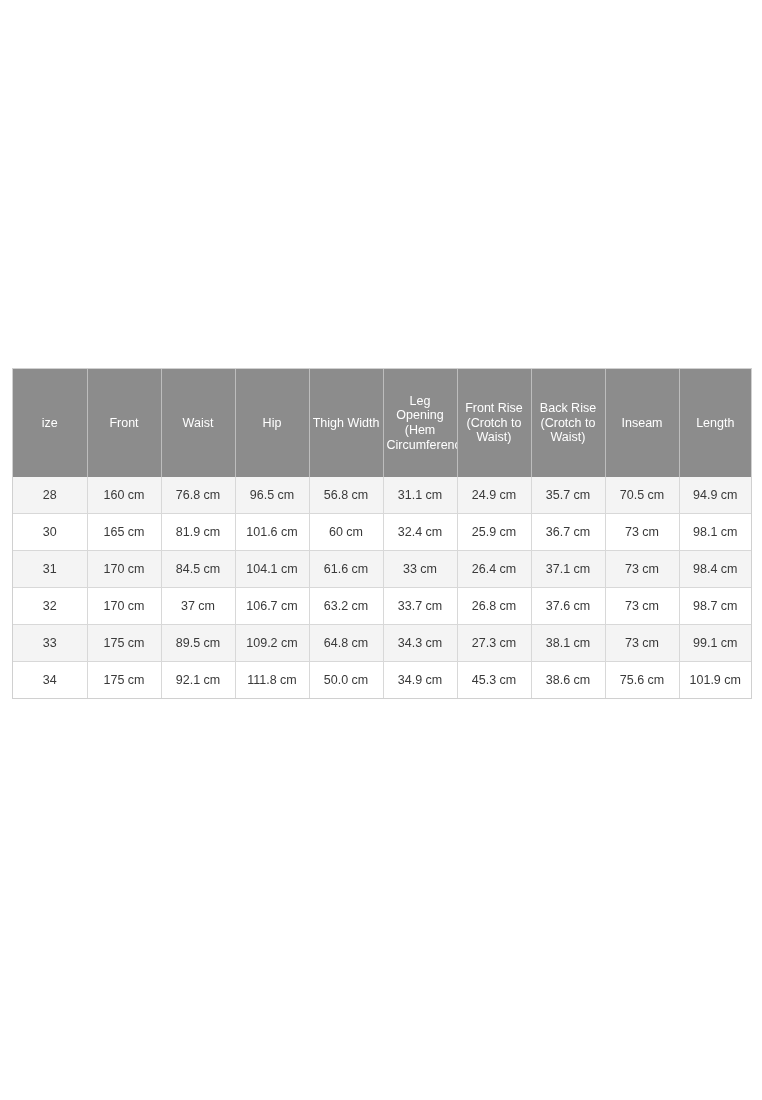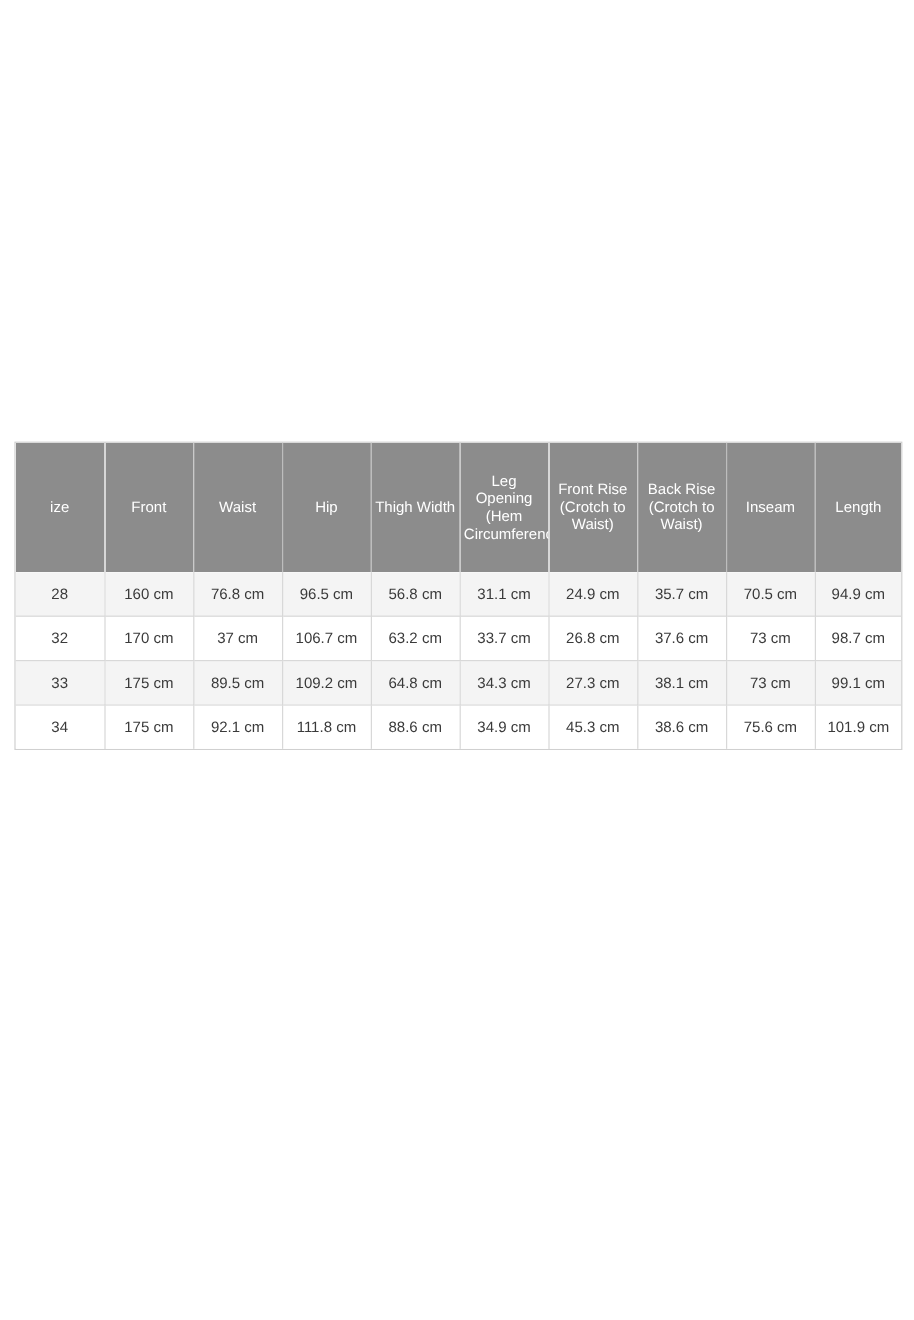--- a/index.html
+++ b/index.html
@@ -128,20 +128,44 @@
         <td>76.8 cm</td>
         <td>96.5 cm</td>
         <td>56.8 cm</td>
         <td>31.1 cm</td>
         <td>24.9 cm</td>
         <td>35.7 cm</td>
         <td>70.5 cm</td>
         <td>94.9 cm</td>
       </tr>
       <tr>
+        <td>30</td>
+        <td>165 cm</td>
+        <td>81.9 cm</td>
+        <td>101.6 cm</td>
+        <td>60 cm</td>
+        <td>32.4 cm</td>
+        <td>25.9 cm</td>
+        <td>36.7 cm</td>
+        <td>73 cm</td>
+        <td>98.1 cm</td>
+      </tr>
+      <tr>
+        <td>31</td>
+        <td>170 cm</td>
+        <td>84.5 cm</td>
+        <td>104.1 cm</td>
+        <td>61.6 cm</td>
+        <td>33 cm</td>
+        <td>26.4 cm</td>
+        <td>37.1 cm</td>
+        <td>73 cm</td>
+        <td>98.4 cm</td>
+      </tr>
+      <tr>
         <td>32</td>
         <td>170 cm</td>
         <td>37 cm</td>
         <td>106.7 cm</td>
         <td>63.2 cm</td>
         <td>33.7 cm</td>
         <td>26.8 cm</td>
         <td>37.6 cm</td>
         <td>73 cm</td>
         <td>98.7 cm</td>
@@ -156,21 +180,21 @@
         <td>27.3 cm</td>
         <td>38.1 cm</td>
         <td>73 cm</td>
         <td>99.1 cm</td>
       </tr>
       <tr>
         <td>34</td>
         <td>175 cm</td>
         <td>92.1 cm</td>
         <td>111.8 cm</td>
-        <td>88.6 cm</td>
+        <td>50.0 cm</td>
         <td>34.9 cm</td>
         <td>45.3 cm</td>
         <td>38.6 cm</td>
         <td>75.6 cm</td>
         <td>101.9 cm</td>
       </tr>
     </tbody>
   </table>
 </div>
 

